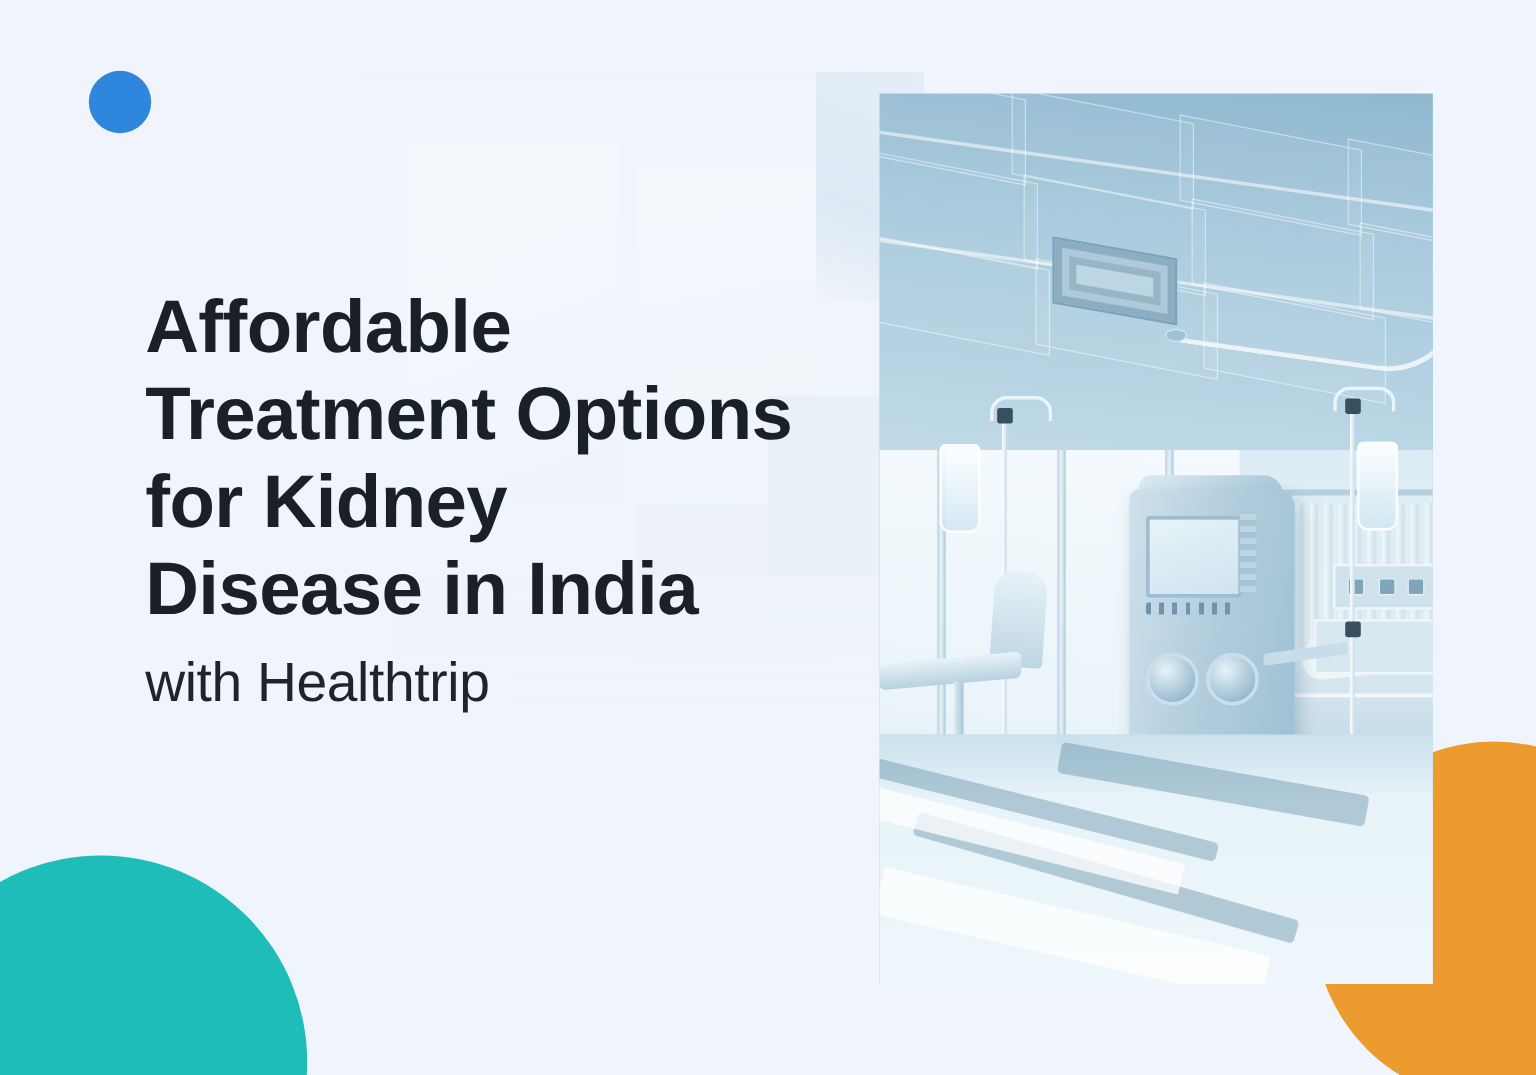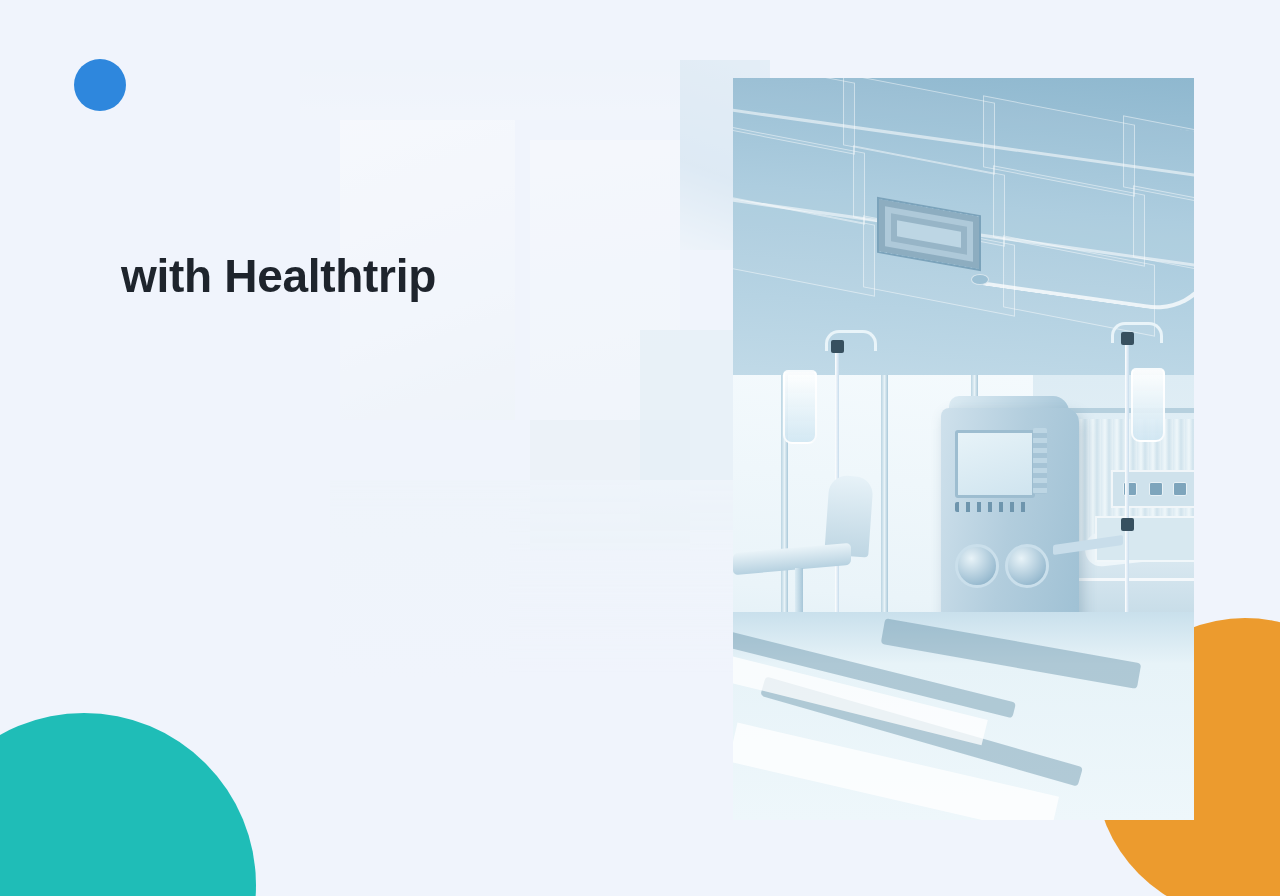--- a/index.html
+++ b/index.html
@@ -120,21 +120,21 @@
     line-height: 73px;
     font-weight: bold;
     letter-spacing: -0.5px;
     color: #1a2028;
     white-space: pre-line;
   }
   .subhead {
     margin: 12px 0 0 0;
     font-size: 46px;
     line-height: 56px;
-    font-weight: 700;
+    font-weight: 400;
     letter-spacing: -0.3px;
     color: #1e242c;
   }
 
   
   .photo {
     position: absolute;
     left: 733px;
     top: 78px;
     width: 461px;
@@ -457,20 +457,24 @@
     <div class="ghost-d"></div>
     <div class="ghost-e"></div>
     <div class="ghost-g"></div>
   </div>
 
   <div class="blue-dot"></div>
   <div class="teal-circle"></div>
   <div class="orange-circle"></div>
 
   <div class="copy">
+    <h1 class="headline">Affordable
+Treatment Options
+for Kidney
+Disease in India</h1>
     <div class="subhead">with Healthtrip</div>
   </div>
 
   <div class="photo">
     <div class="photo-inner">
 
       <div class="ceiling">
         <div class="ceil-tile" style="left:-30px;  top:-10px; width:150px; height:70px; transform:skewY(11deg);"></div>
         <div class="ceil-tile" style="left:110px;  top:10px;  width:150px; height:70px; transform:skewY(11deg);"></div>
         <div class="ceil-tile" style="left:250px;  top:32px;  width:150px; height:70px; transform:skewY(11deg);"></div>

